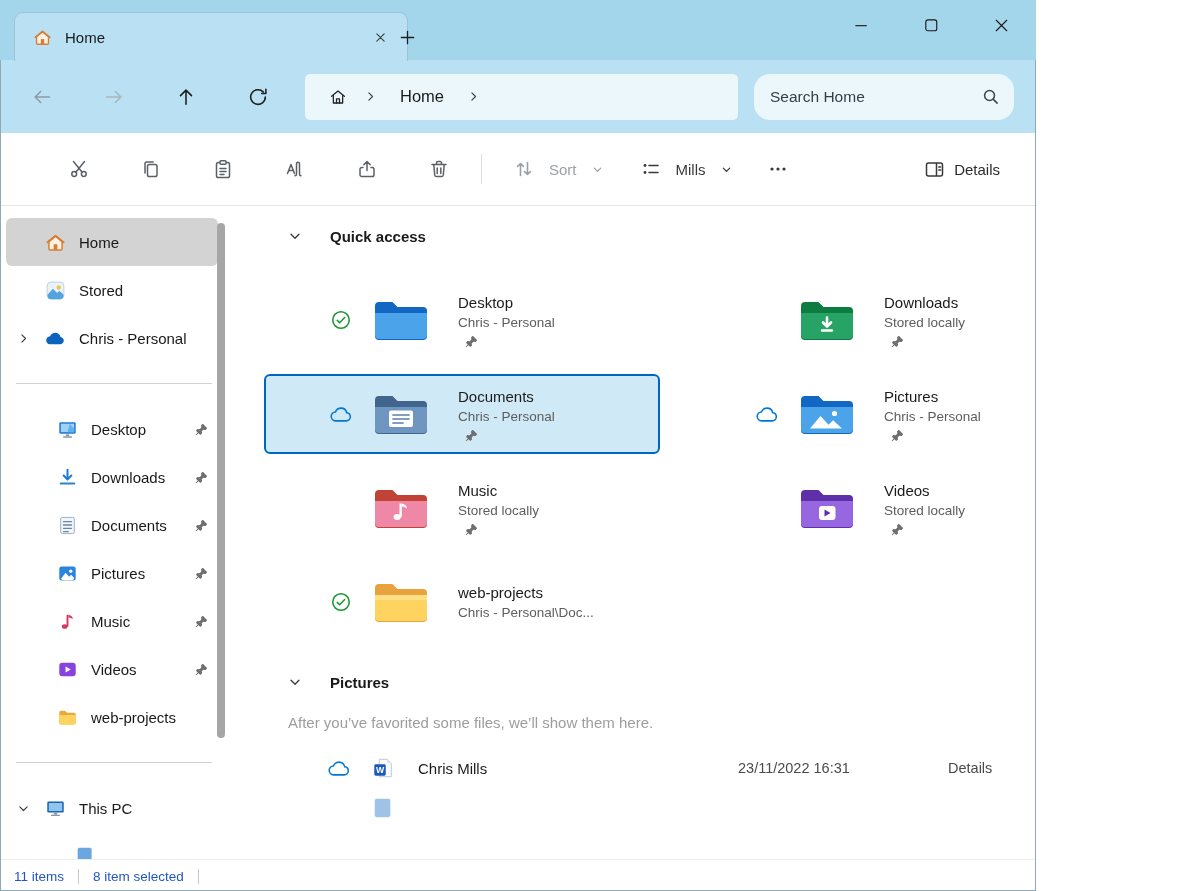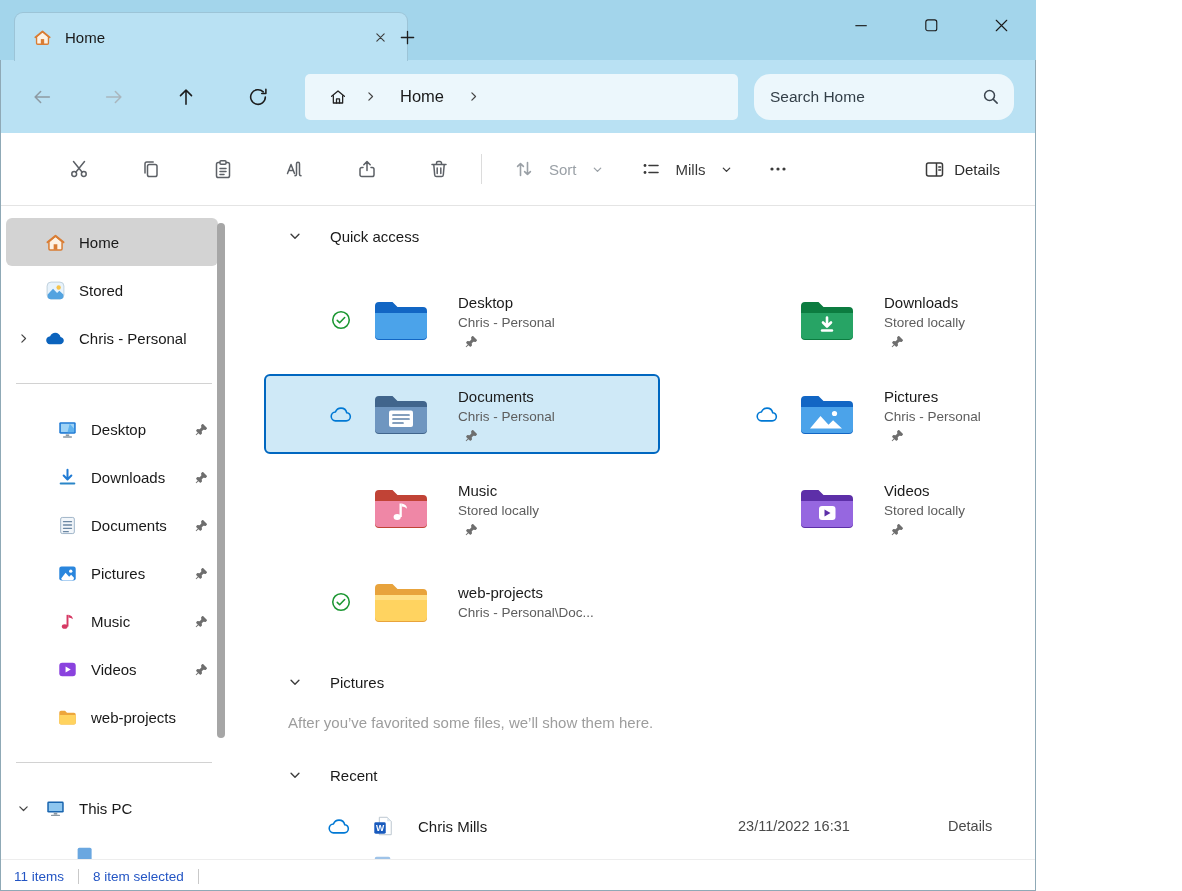--- a/index.html
+++ b/index.html
@@ -47,21 +47,21 @@
   .side-item .ico-slot{width:24px;display:flex;justify-content:center;flex:none}
   .side-item .label{flex:1;white-space:nowrap;overflow:hidden}
   .side-item.selected{background:#d3d3d3}
   .side-item.indent{padding-left:22px}
   .side-item.indent2{padding-left:40px}
   .side-div{border-top:1px solid #d2d2d2;margin:21px 16px}
   .side-scroll{position:absolute;right:3px;top:17px;width:8px;height:515px;border-radius:4px;background:#a6a6a6}
 
   .main{flex:1;position:relative;overflow:hidden;padding:16px 0 0 36px}
   .sec-head{display:flex;align-items:center;height:28px;gap:28px;padding-left:24px}
-  .sec-title{font-size:15px;font-weight:400;color:#1a1a1a}
+  .sec-title{font-size:15px;font-weight:700;color:#1a1a1a}
   .tiles{display:grid;grid-template-columns:396px 396px;column-gap:30px;row-gap:14px;margin-top:30px}
   .tile{height:76px;display:flex;align-items:center;border:2px solid transparent;border-radius:6px}
   .tile.selected{background:#cfe9f7;border-color:#0067c0}
   .tile .status{width:26px;margin-left:62px;display:flex;justify-content:center;flex:none}
   .tile .folder{margin-left:18px;flex:none}
   .tile .txt{margin-left:28px;display:flex;flex-direction:column;min-width:0}
   .tile-name{font-size:15px;color:#1b1b1b;line-height:20px;white-space:nowrap}
   .tile-sub{font-size:13.5px;color:#5d5d5d;line-height:19px;white-space:nowrap}
   .tile-pin{margin:3px 0 0 7px;height:13px}
   .mt-fav{margin-top:26px}
@@ -646,28 +646,20 @@
       <div class="sec-head mt-fav">
         <span class="ico">
             <svg width="14" height="14" viewBox="0 0 16 16" fill="none" stroke="#3c3c3c" stroke-width="1.6" stroke-linecap="round" stroke-linejoin="round">
               <path d="M3.5 6 8 10.5 12.5 6"></path>
             </svg>
           </span>
         <span class="sec-title">Pictures</span>
       </div>
       <div class="fav-empty">After you’ve favorited some files, we’ll show them here.</div>
 
-      <div class="sec-head mt-rec">
-        <span class="ico">
-            <svg width="14" height="14" viewBox="0 0 16 16" fill="none" stroke="#3c3c3c" stroke-width="1.6" stroke-linecap="round" stroke-linejoin="round">
-              <path d="M3.5 6 8 10.5 12.5 6"></path>
-            </svg>
-          </span>
-        <span class="sec-title">Recent</span>
-      </div>
       <div class="recent-rows">
         <div class="recent-row">
           <span class="status ico">
               <svg width="24" height="17" viewBox="0 0 26 18">
                 <path d="M7 15.9h11.6c2.5 0 4.5-2 4.5-4.4 0-2.2-1.7-4.1-3.9-4.4C18.6 4.3 16 2.1 13 2.1 10.3 2.1 8 3.8 7 6.2 4.4 6.4 2.4 8.5 2.4 11c0 2.7 2.1 4.9 4.6 4.9z" fill="none" stroke="#0078d4" stroke-width="1.7" stroke-linejoin="round"></path>
               </svg>
             </span>
           <span class="file-ico ico">
               <svg width="22" height="22" viewBox="0 0 24 24">
                 <path d="M8 2.5h8.6L21 6.9V21.5H8z" fill="#fff" stroke="#b6c2cc" stroke-width="1"></path>

